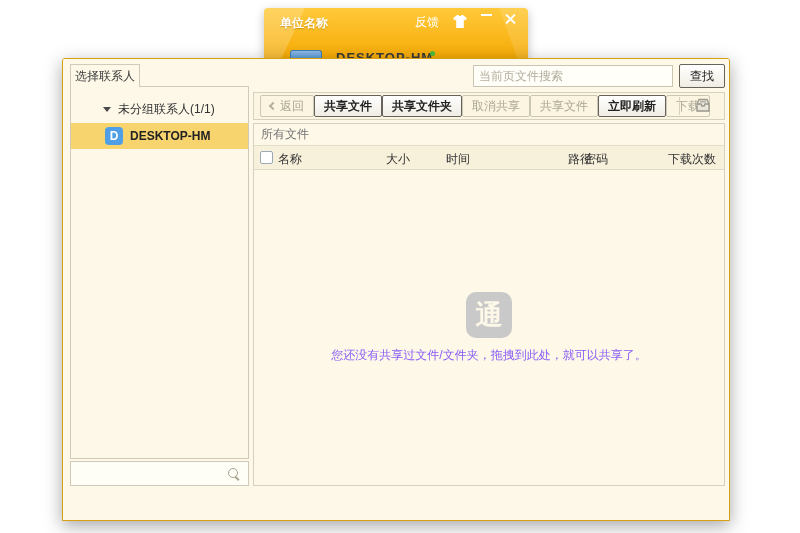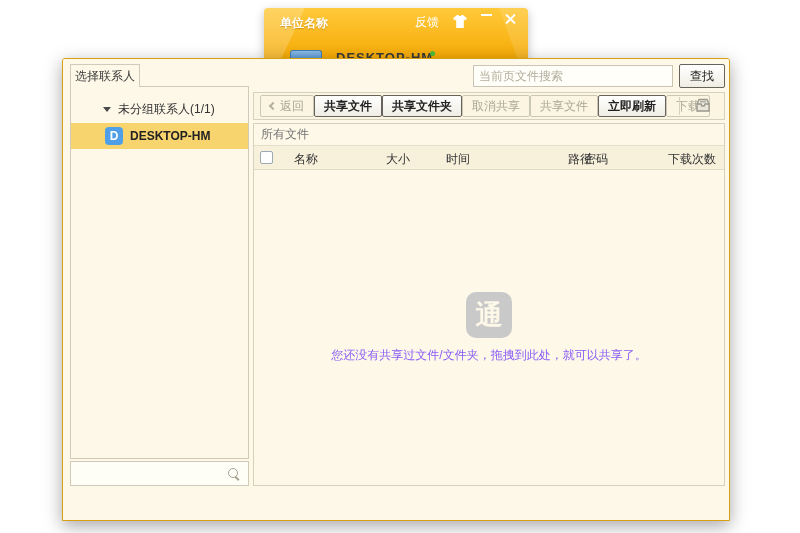--- a/index.html
+++ b/index.html
@@ -105,21 +105,21 @@
 
   
   .file-panel { margin-top:3px; flex:1; border:1px solid #D5D1BF; display:flex;
                 flex-direction:column; background:#FDF8E8; }
   .section-bar { height:22px; border-bottom:1px solid #E3DEC9; display:flex; align-items:center;
                  padding-left:7px; font-size:12px; color:#737373; }
   .table-header { position:relative; height:24px; background:#F7F0DB; border-bottom:1px solid #E0DBC6; }
   .table-header span { position:absolute; top:5px; font-size:12px; color:#333; }
   .checkbox { position:absolute; left:6px; top:5px; width:13px; height:13px;
               border:1px solid #9FA8B5; background:#FFFFFF; border-radius:2px; }
-  .col-name { left:40px;text-align:center; } .col-size { left:132px; } .col-time { left:192px; }
+  .col-name { left:24px;text-align:center; } .col-size { left:132px; } .col-time { left:192px; }
   .col-path { left:314px; } .col-pass { left:330px; } .col-dl { left:414px; }
 
   .table-body { position:relative; flex:1; }
   .empty-state { position:absolute; left:0; right:0; top:122px; display:flex;
                  flex-direction:column; align-items:center; }
   .empty-logo { width:46px; height:46px; border-radius:10px; background:#C9C9C9;
                 display:flex; align-items:center; justify-content:center;
                 color:#FDF8E8; font-size:27px; font-weight:bold;
                 font-family:"DejaVu Sans",sans-serif; }
   .empty-msg { margin-top:9px; font-size:12px; color:#8b5cf6; }

